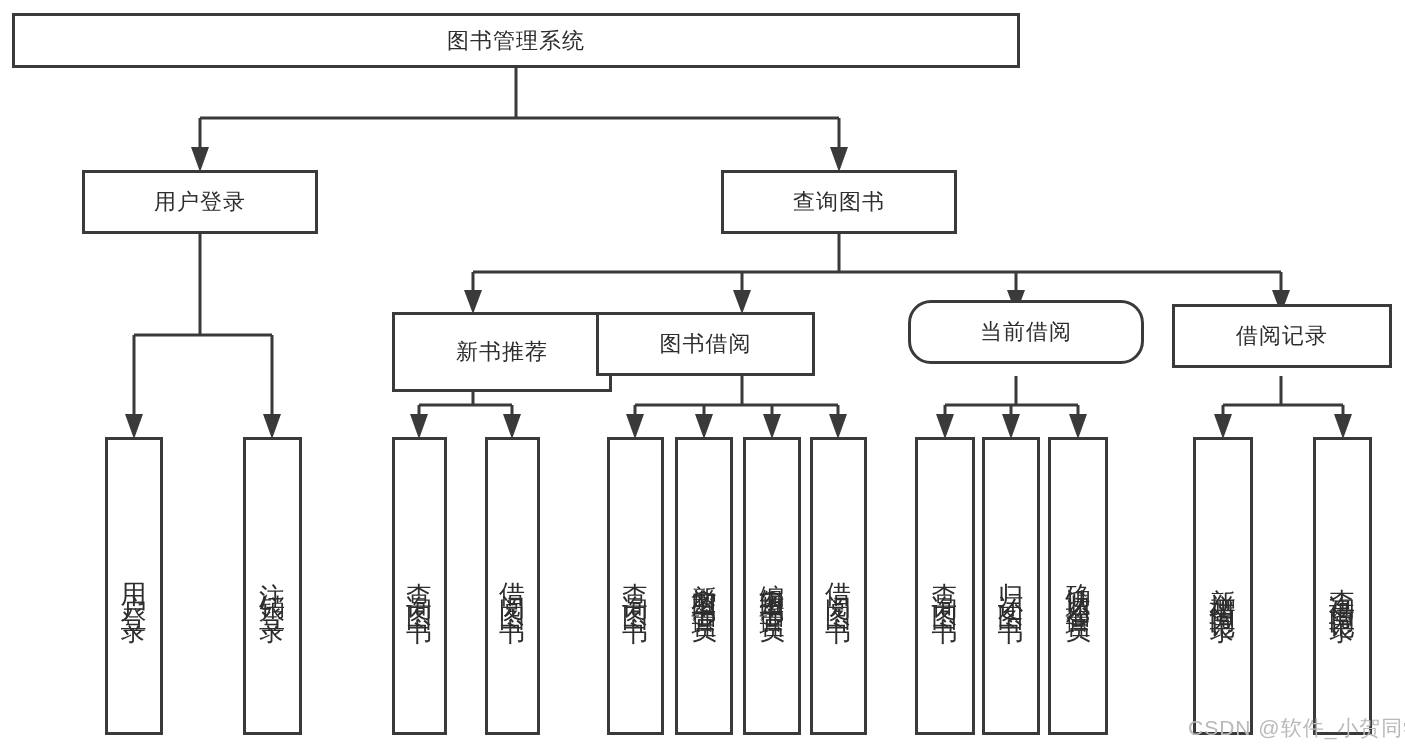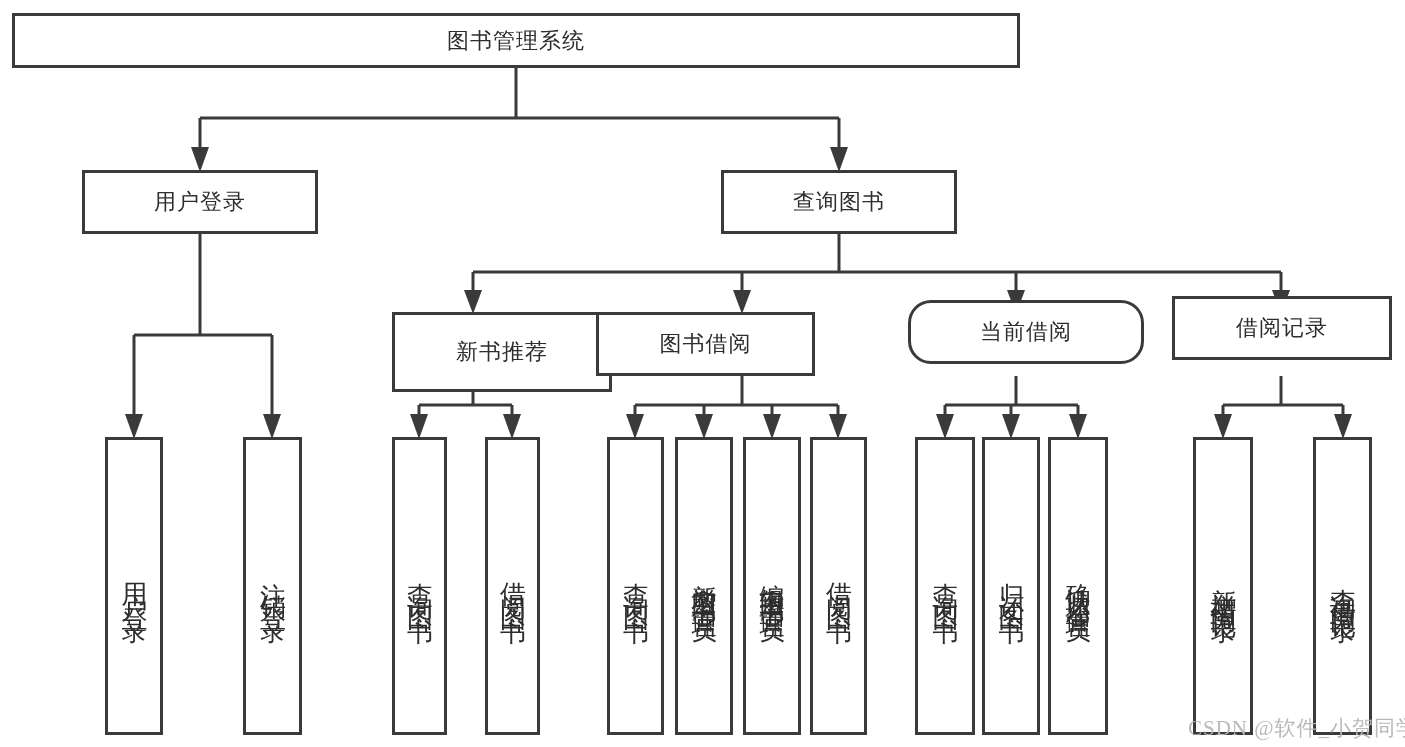--- a/index.html
+++ b/index.html
@@ -1,21 +1,21 @@
 <!DOCTYPE html>
 <html><head>
 <meta charset="utf-8">
 <style>
   html, body { margin: 0; padding: 0; background: #ffffff; }
   .canvas {
     position: relative;
     width: 1405px;
     height: 747px;
     background: #ffffff;
-    font-family: Liberation Serif, serif;
+    font-family: Liberation Sans, sans-serif;
     overflow: hidden;
   }
   svg.connectors {
     position: absolute;
     left: 0; top: 0;
     width: 1405px; height: 747px;
   }
   .box {
     position: absolute;
     box-sizing: border-box;
@@ -109,21 +109,21 @@
 
   <div class="box" style="left:348px; top:312px; width:220px; height:80px;margin-left:44px;">
     <span class="hlabel">新书推荐</span>
   </div>
   <div class="box" style="left:596px; top:312px; width:219px; height:64px;">
     <span class="hlabel">图书借阅</span>
   </div>
   <div class="box" style="left:908px; top:300px; width:236px; height:64px;border-radius:23px;">
     <span class="hlabel">当前借阅</span>
   </div>
-  <div class="box" style="left:1172px; top:296px; width:220px; height:64px;">
+  <div class="box" style="left:1172px; top:304px; width:220px; height:64px;">
     <span class="hlabel">借阅记录</span>
   </div>
 
   <div class="box" style="left:105px; top:437px; width:58px; height:298px;">
     <span class="vtext">用户登录</span>
   </div>
   <div class="box" style="left:243px; top:437px; width:59px; height:298px;">
     <span class="vtext">注销登录</span>
   </div>
 

